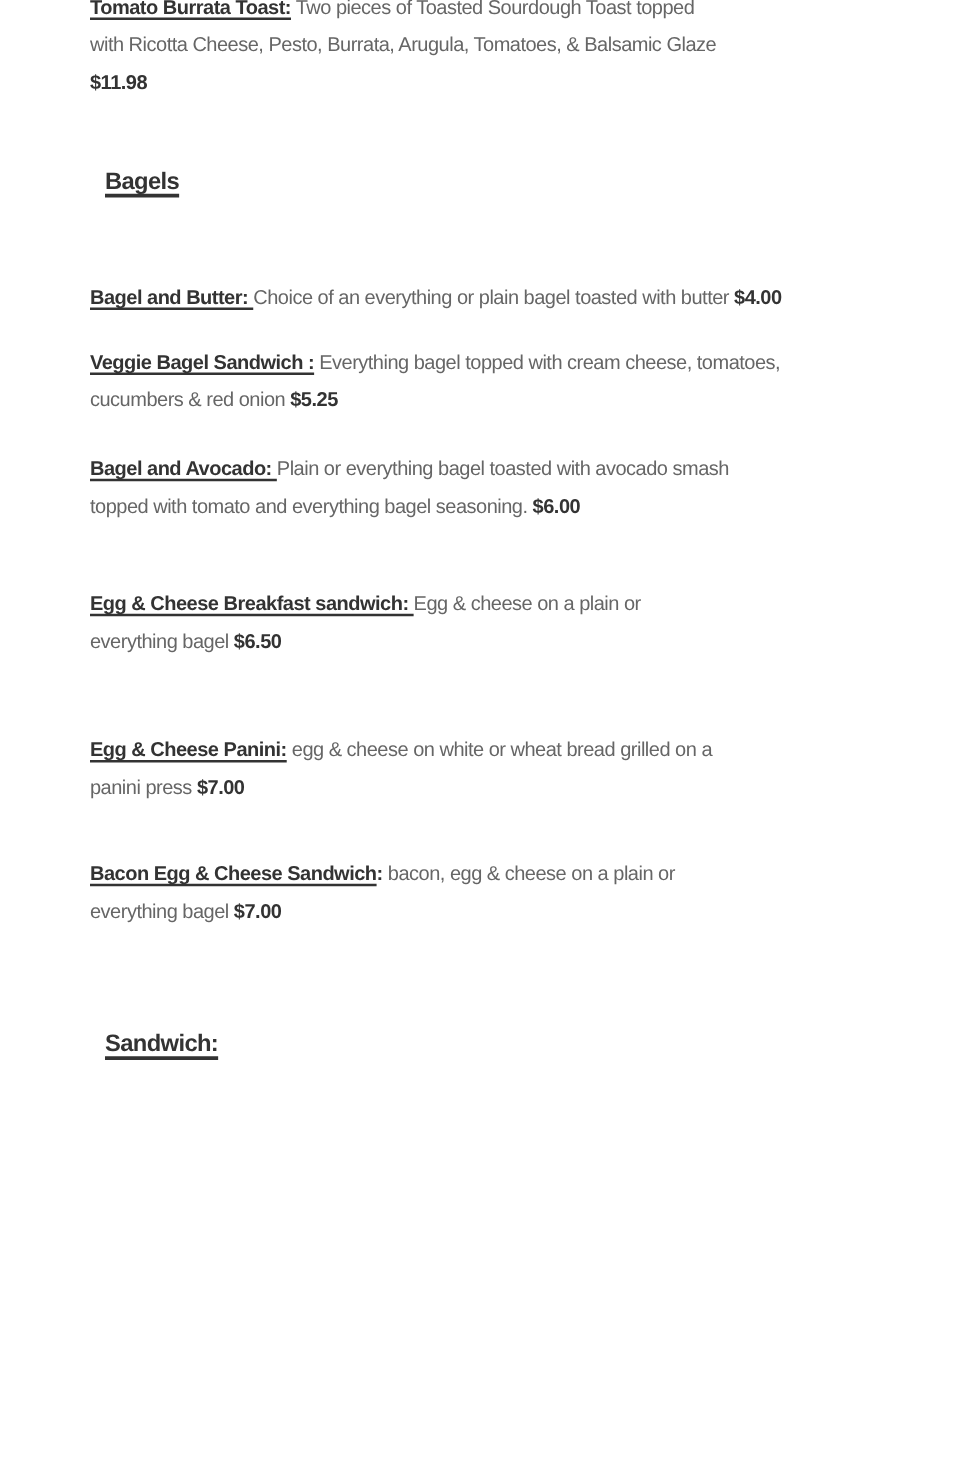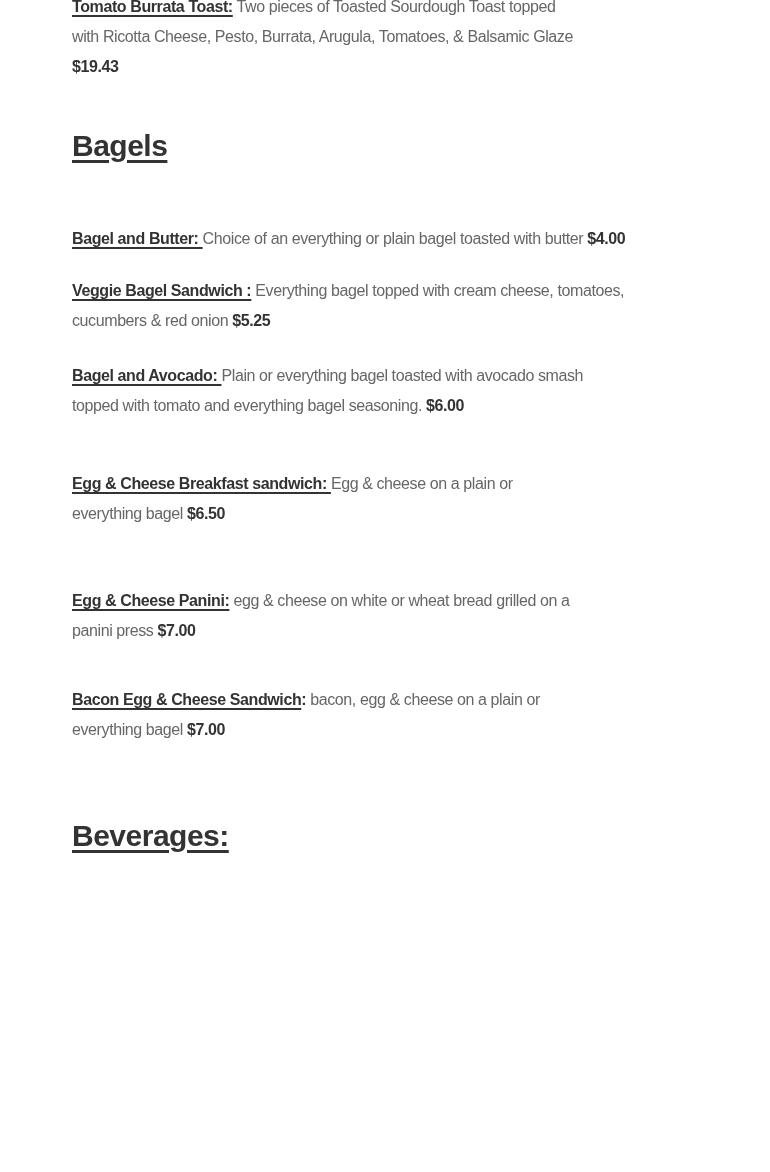--- a/index.html
+++ b/index.html
@@ -50,26 +50,26 @@
   .note-bold {
     font-weight: 700;
     color: #333333;
     white-space: pre-wrap;
   }
   .paren {
     font-weight: 400;
     color: #666666;
   }
   h2 {
-    font-size: 30px;
+    font-size: 19px;
     line-height: 36px;
     letter-spacing: -0.5px;
     font-weight: 700;
     color: #333333;
-    margin: 0;
+    margin: 12px;
   }
   .h-underline {
     text-decoration: underline;
     text-decoration-thickness: 3px;
     text-underline-offset: 4px;
   }
   .h-colon {
     font-weight: 400;
     text-decoration: none;
   }
@@ -87,21 +87,21 @@
   .p-bacon     { margin-top: 39px; }
   .h-beverages { margin-top: 73px; }
 </style>
 </head>
 <body>
 
 <div class="content">
 
   <p class="p-tomato"><strong class="iname">Tomato Burrata Toast:</strong><span class="desc"> Two pieces of Toasted Sourdough Toast topped
 with Ricotta Cheese, Pesto, Burrata, Arugula, Tomatoes, &amp; Balsamic Glaze
-</span><strong class="price">$19.43</strong></p>
+</span><strong class="price">$11.98</strong></p>
 
   <h2 class="h-bagels"><span class="h-underline">Bagels</span><span class="h-colon"></span></h2>
 
   <p class="p-butter"><strong class="iname">Bagel and Butter: </strong><span class="desc">Choice of an everything or plain bagel toasted with butter </span><strong class="price">$4.00</strong></p>
 
 
   <p class="p-veggie"><strong class="iname">Veggie Bagel Sandwich :</strong><span class="desc"> Everything bagel topped with cream cheese, tomatoes,
 cucumbers &amp; red onion </span><strong class="price">$5.25</strong></p>
 
   <p class="p-avocado"><strong class="iname">Bagel and Avocado: </strong><span class="desc">Plain or everything bagel toasted with avocado smash
@@ -111,15 +111,15 @@
   <p class="p-eggbfast"><strong class="iname">Egg &amp; Cheese Breakfast sandwich: </strong><span class="desc">Egg &amp; cheese on a plain or
 everything bagel </span><strong class="price">$6.50</strong></p>
 
 
   <p class="p-panini"><strong class="iname">Egg &amp; Cheese Panini:</strong><span class="desc"> egg &amp; cheese on white or wheat bread grilled on a
 panini press </span><strong class="price">$7.00</strong></p>
 
   <p class="p-bacon"><strong class="iname">Bacon Egg &amp; Cheese Sandwich</strong><strong class="iname-colon">:</strong><span class="desc"> bacon, egg &amp; cheese on a plain or
 everything bagel </span><strong class="price">$7.00</strong></p>
 
-  <h2 class="h-beverages"><span class="h-underline">Beverages:</span><span class="h-colon"></span></h2>
+  <h2 class="h-beverages"><span class="h-underline">Sandwich:</span><span class="h-colon"></span></h2>
 
 </div>
 
 </body></html>

